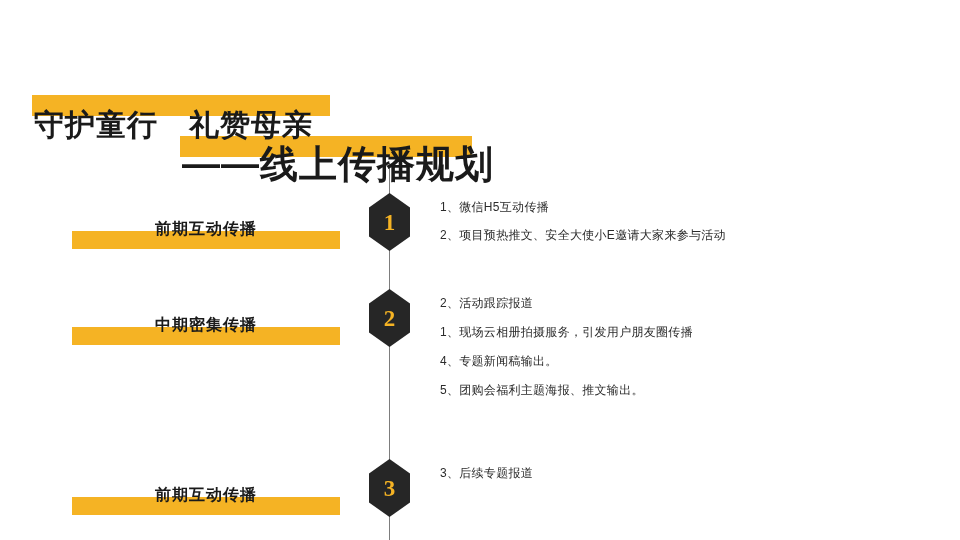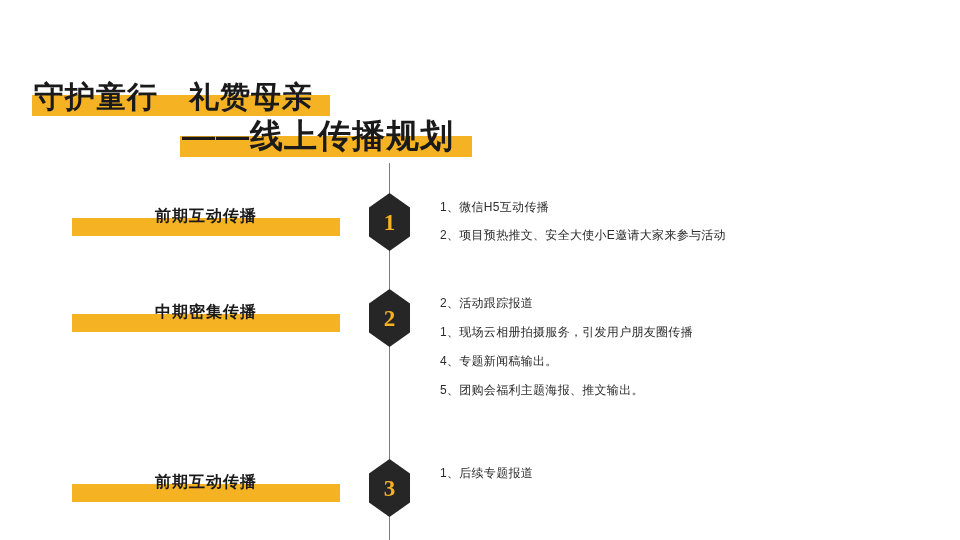--- a/index.html
+++ b/index.html
@@ -39,20 +39,21 @@
     position: absolute;
     background: #f5b324;
     z-index: 1;
   }
   .title-text {
     position: relative;
     z-index: 2;
     color: #1a1a1a;
     font-weight: bold;
     letter-spacing: 1px;
+    margin-top: 28px;
   }
 
   .title-line-1 {
     left: 30px;
     top: 0px;
   }
   .title-line-1 .title-hl {
     left: 2px;
     top: 17px;
     width: 298px;
@@ -69,21 +70,21 @@
     left: 178px;
     top: 36px;
   }
   .title-line-2 .title-hl {
     left: 2px;
     top: 22px;
     width: 292px;
     height: 21px;
   }
   .title-line-2 .title-text {
-    font-size: 33px;
+    font-size: 38px;
     line-height: 44px;
     display: inline-block;
     padding-left: 4px;
   }
 
   
   .spine {
     position: absolute;
     left: 389px;
     top: 163px;
@@ -100,21 +101,21 @@
     width: 960px;
   }
   .stage-1 { top: 185px; }
   .stage-2 { top: 281px; }
   .stage-3 { top: 451px; }
 
   
   .stage-label-wrap {
     position: absolute;
     left: 72px;
-    top: 33px;
+    top: 46px;
     width: 304px;
     height: 18px;
     padding-left: 8px;
   }
   .stage-label-bar {
     position: absolute;
     left: 0;
     top: 0;
     width: 268px;
     height: 18px;
@@ -224,17 +225,17 @@
 
   <div class="stage stage-3">
     <div class="stage-label-wrap">
       <span class="stage-label-bar"></span>
       <span class="stage-label-text">前期互动传播</span>
     </div>
     <div class="hex">
       <span class="hex-num">3</span>
     </div>
     <div class="stage-list">
-      <div class="bullet">1、后续专题报道</div>
+      <div class="bullet">3、后续专题报道</div>
     </div>
   </div>
 
 </div>
 
 </body></html>

